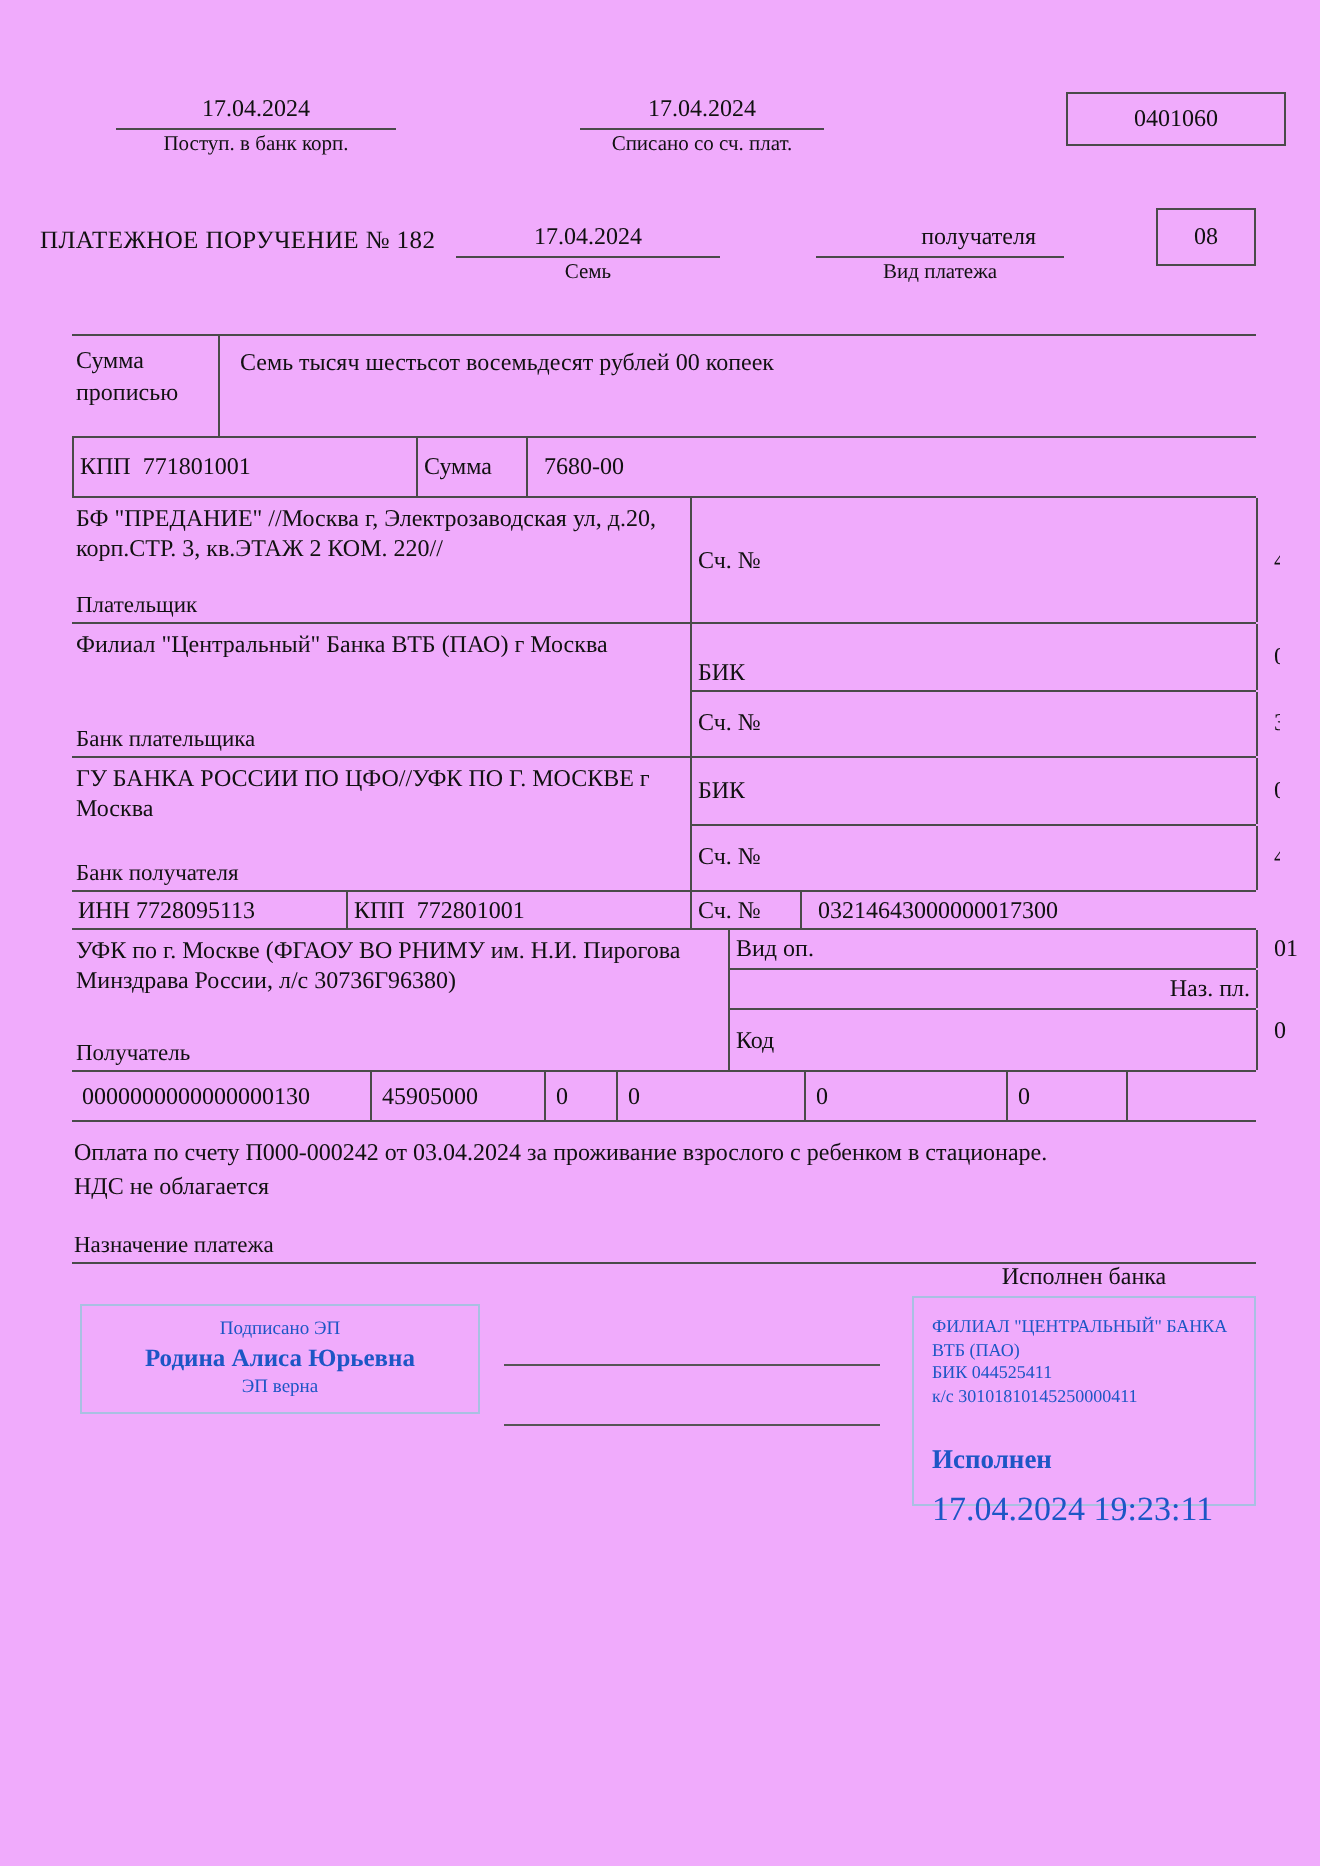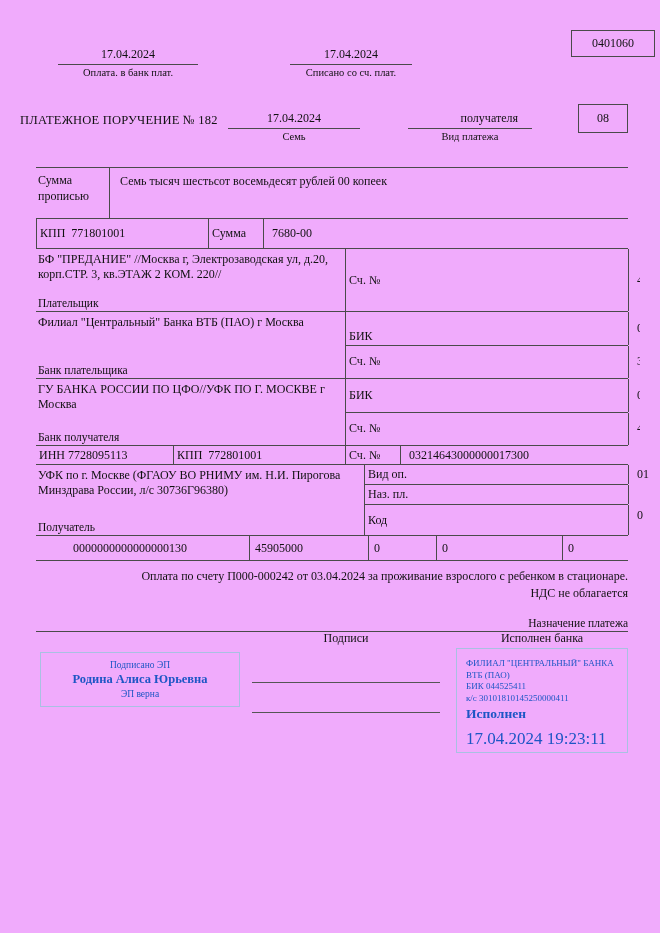--- a/index.html
+++ b/index.html
@@ -59,67 +59,67 @@
   .sub-divide{border-bottom:1px solid var(--line);}
   .r-payer{height:63px;}
   .r-bank{height:67px;}
   .r-recv-inn{height:19px;}
   .r-recv-inn .cell{display:flex;align-items:center;padding-top:0;padding-bottom:0;}
   .r-receiver{height:71px;gap:19px;}
   .w-v1{width:87px;flex:none;}
   .sub .cell{width:100%;}
   .sub3-wrap .sub{min-height:0;}
   .sub3-a{flex:0 0 20px;}
-  .sub3-b{flex:0 0 20px;}
+  .sub3-b{flex:0 0 20px;text-align:right;}
   .sub3-c{flex:1;}
   
   .r-codes{height:25px;}
-  .r-codes .cell{display:flex;align-items:center;padding-left:5px;margin-left:32px;}
+  .r-codes .cell{display:flex;align-items:center;padding-left:5px;}
   .cw1{width:149px;flex:none;}
   .cw2{width:87px;flex:none;}
   .cw3{width:36px;flex:none;}
   .cw4{width:94px;flex:none;}
   .cw5{width:101px;flex:none;}
   .cw6{width:60px;flex:none;}
   
-  .purpose{border-bottom:1px solid var(--line);padding:7px 0 2px 1px;text-align:right;}
+  .purpose{border-bottom:1px solid var(--line);padding:7px 0 2px 1px;}
   .purpose .p-line{line-height:1.4;}
   .purpose .sec-lab{margin-top:15px;}
   
   .sign-lab{font-size:12px;}
   .sig-line{border-top:1px solid #555;}
   .stamp{
     border:1px solid var(--blue-border);
     color:var(--blue);
   }
   .esign{
     display:flex;flex-direction:column;align-items:center;justify-content:center;
     text-align:center;gap:2px;
   }
   .esign .small{font-size:9.5px;}
   .esign .name{font-size:12.5px;font-weight:bold;}
   .bstamp{padding:9px 8px 6px 9px;font-size:9px;line-height:1.3;}
   .bstamp .b-line{white-space:nowrap;}
-  .bstamp .b-status{font-size:13.5px;font-weight:bold;margin-top:0;}
+  .bstamp .b-status{font-size:13.5px;font-weight:bold;margin-top:16px;}
   .bstamp .b-dt{font-size:17px;margin-top:6px;}
 </style>
 </head>
 <body>
 
 <div class="page">
 
   <div class="abs u-block" style="left:58px;top:47px;width:140px;">
     <span class="u-val">17.04.2024</span>
-    <span class="u-lab">Оплата. в банк плат.</span>
+    <span class="u-lab">Поступ. в банк корп.</span>
   </div>
   <div class="abs u-block" style="left:290px;top:47px;width:122px;">
     <span class="u-val">17.04.2024</span>
     <span class="u-lab">Списано со сч. плат.</span>
   </div>
-  <div class="abs boxed" style="left:533px;top:30px;width:84px;height:27px;margin-left:38px;">0401060</div>
+  <div class="abs boxed" style="left:533px;top:46px;width:110px;height:27px;">0401060</div>
 
   <div class="abs doc-title" style="left:20px;top:113px;">ПЛАТЕЖНОЕ ПОРУЧЕНИЕ № 182</div>
   <div class="abs u-block" style="left:228px;top:111px;width:132px;">
     <span class="u-val">17.04.2024</span>
     <span class="u-lab">Семь</span>
   </div>
   <div class="abs u-block" style="left:408px;top:111px;width:124px;">
     <span class="u-val" style="text-align:right;padding-right:14px;">получателя</span>
     <span class="u-lab">Вид платежа</span>
   </div>
@@ -226,21 +226,20 @@
       <div class="cell grow bl"></div>
     </div>
 
     <div class="purpose">
       <div class="p-line">Оплата по счету П000-000242 от 03.04.2024 за проживание взрослого с ребенком в стационаре.</div>
       <div class="p-line">НДС не облагается</div>
       <div class="sec-lab">Назначение платежа</div>
     </div>
   </div>
 
-  <div class="abs sign-lab" style="left:252px;top:631px;width:188px;text-align:center;">Подписи</div>
   <div class="abs sign-lab" style="left:456px;top:631px;width:172px;text-align:center;">Исполнен банка</div>
 
   <div class="abs stamp esign" style="left:40px;top:652px;width:200px;height:55px;">
     <div class="small">Подписано ЭП</div>
     <div class="name">Родина Алиса Юрьевна</div>
     <div class="small">ЭП верна</div>
   </div>
 
   <div class="abs sig-line" style="left:252px;top:682px;width:188px;height:0;"></div>
   <div class="abs sig-line" style="left:252px;top:712px;width:188px;height:0;"></div>

